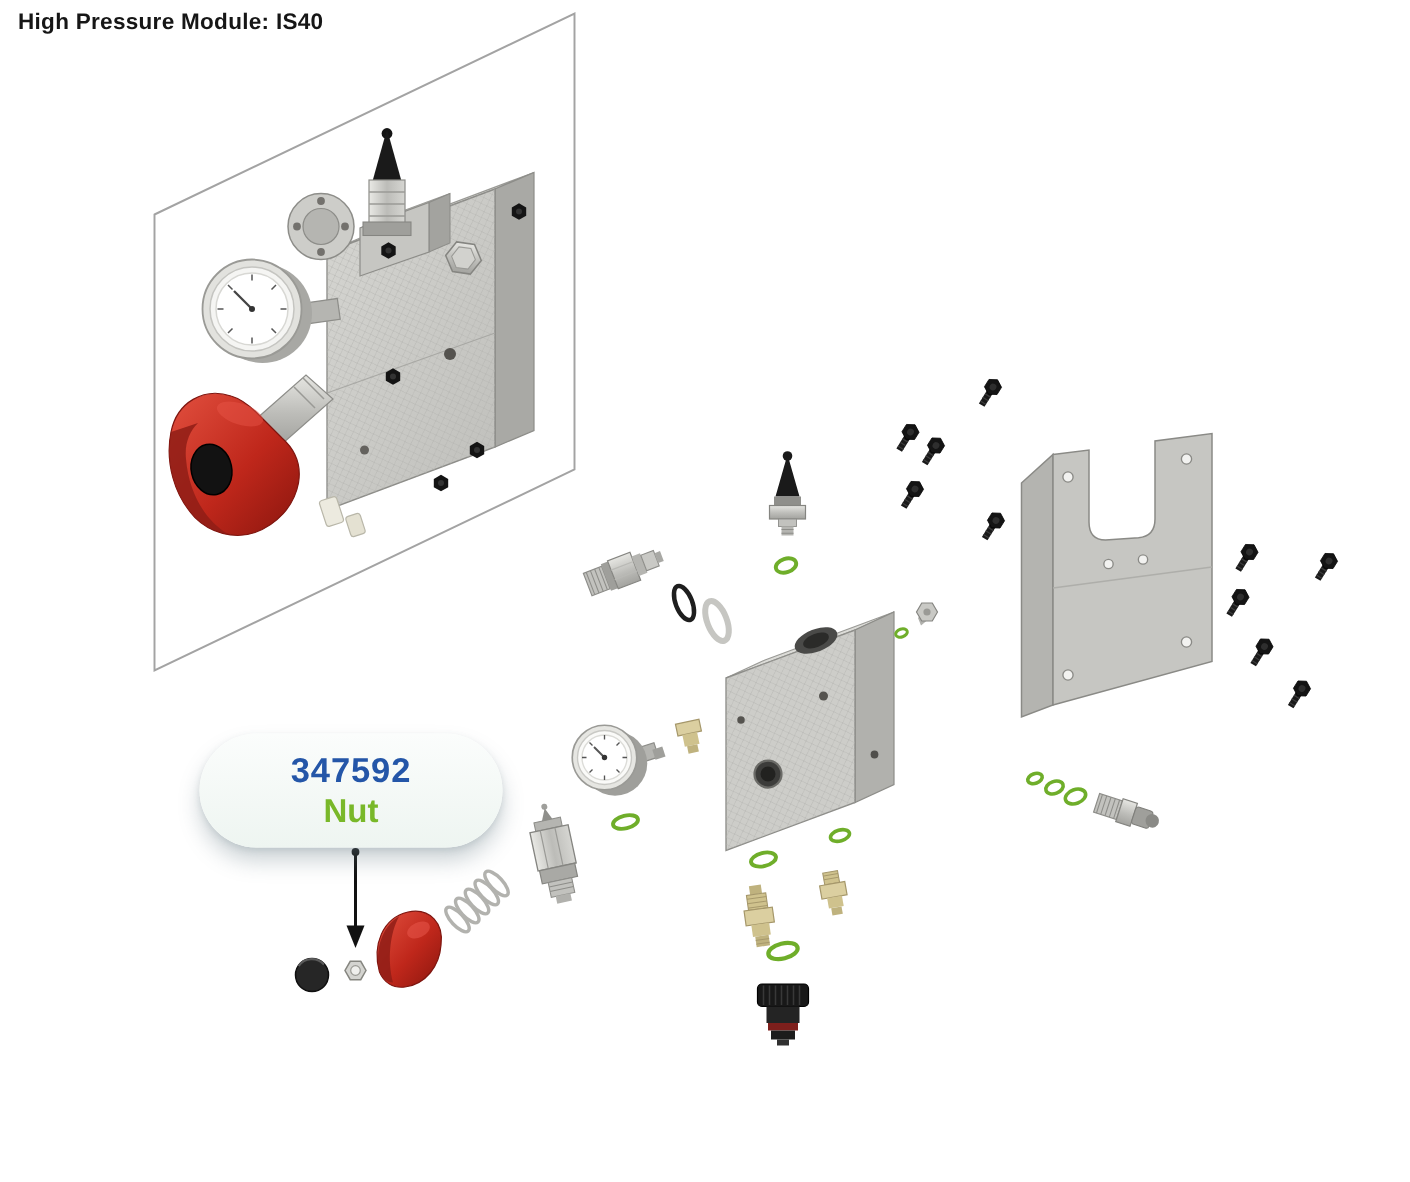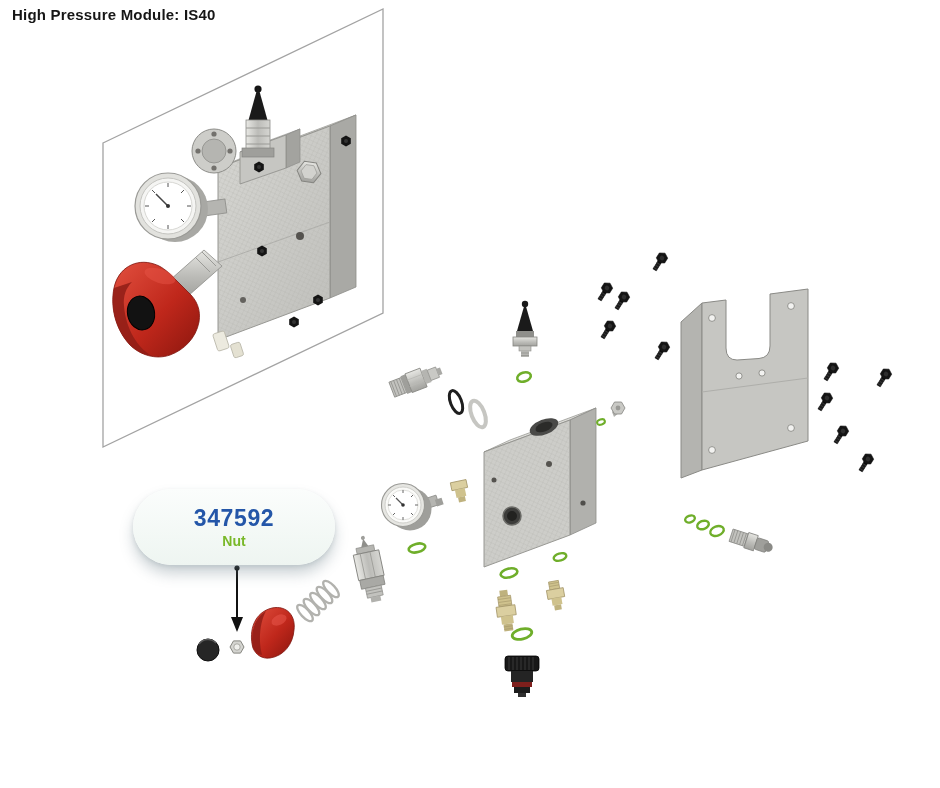--- a/index.html
+++ b/index.html
@@ -7,21 +7,21 @@
          font-family:"Liberation Sans",sans-serif;}
   .diagram-svg{position:absolute;left:0;top:0;z-index:1;}
   .page-title{position:absolute;left:12px;top:6px;z-index:3;
               font-size:15px;font-weight:800;color:#161616;letter-spacing:.2px;}
   .callout{position:absolute;left:133px;top:489px;width:202px;height:76px;z-index:2;
            display:flex;flex-direction:column;align-items:center;justify-content:center;gap:1px;
            background:linear-gradient(180deg,#fbfdfc 0%,#eef5f1 100%);
            border-radius:42px;
            box-shadow:0 9px 14px rgba(100,120,130,.32),0 2px 4px rgba(100,120,130,.18);}
   .callout .part-number{font-size:23px;font-weight:800;color:#2456a8;letter-spacing:.6px;}
-  .callout .part-name{font-size:14px;font-weight:800;color:#79b829;}
+  .callout .part-name{font-size:22px;font-weight:800;color:#79b829;}
 </style>
 </head>
 <body>
 
 <div class="stage">
 
   <div class="page-title">High Pressure Module: IS40</div>
 
   <div class="callout">
     <div class="part-number">347592</div>

